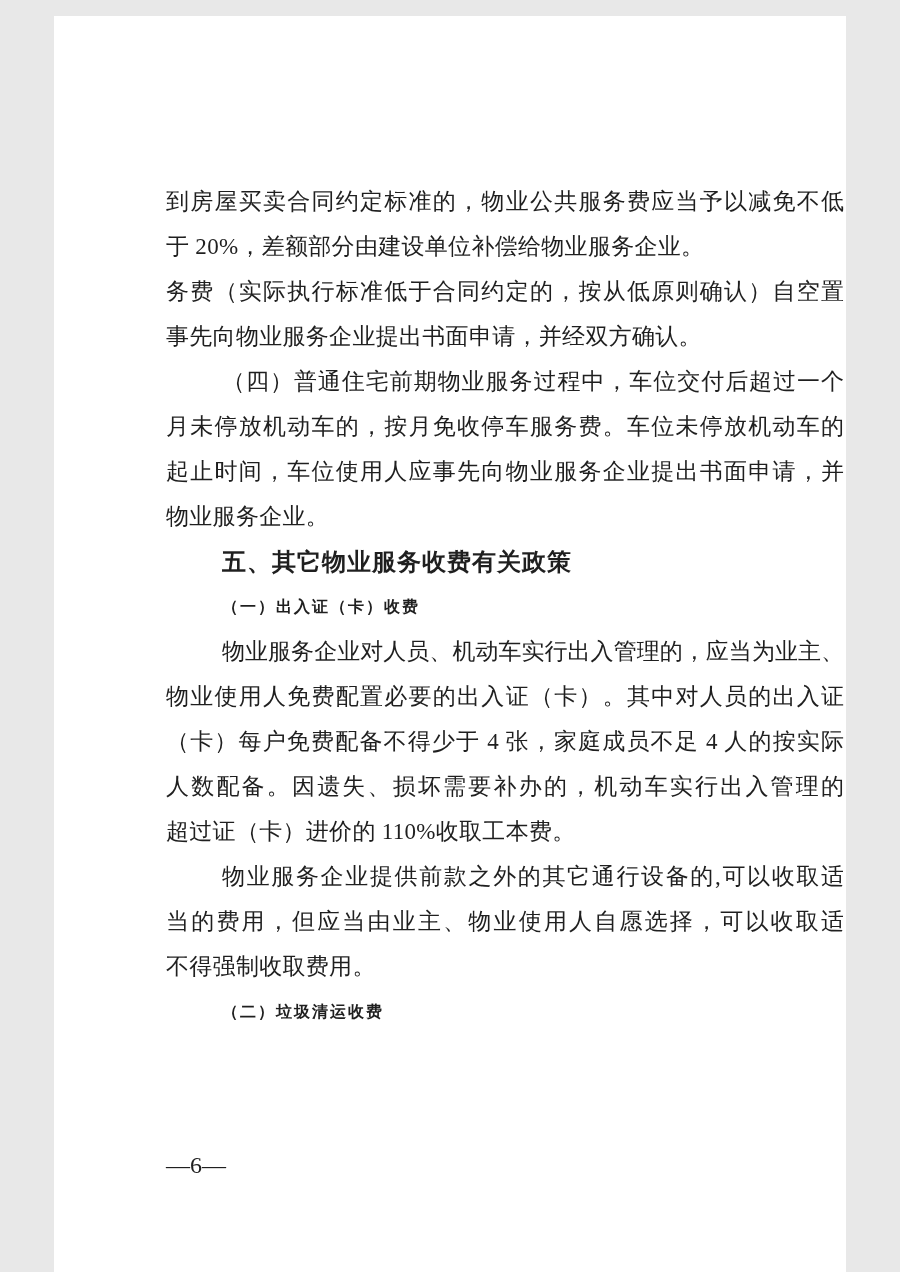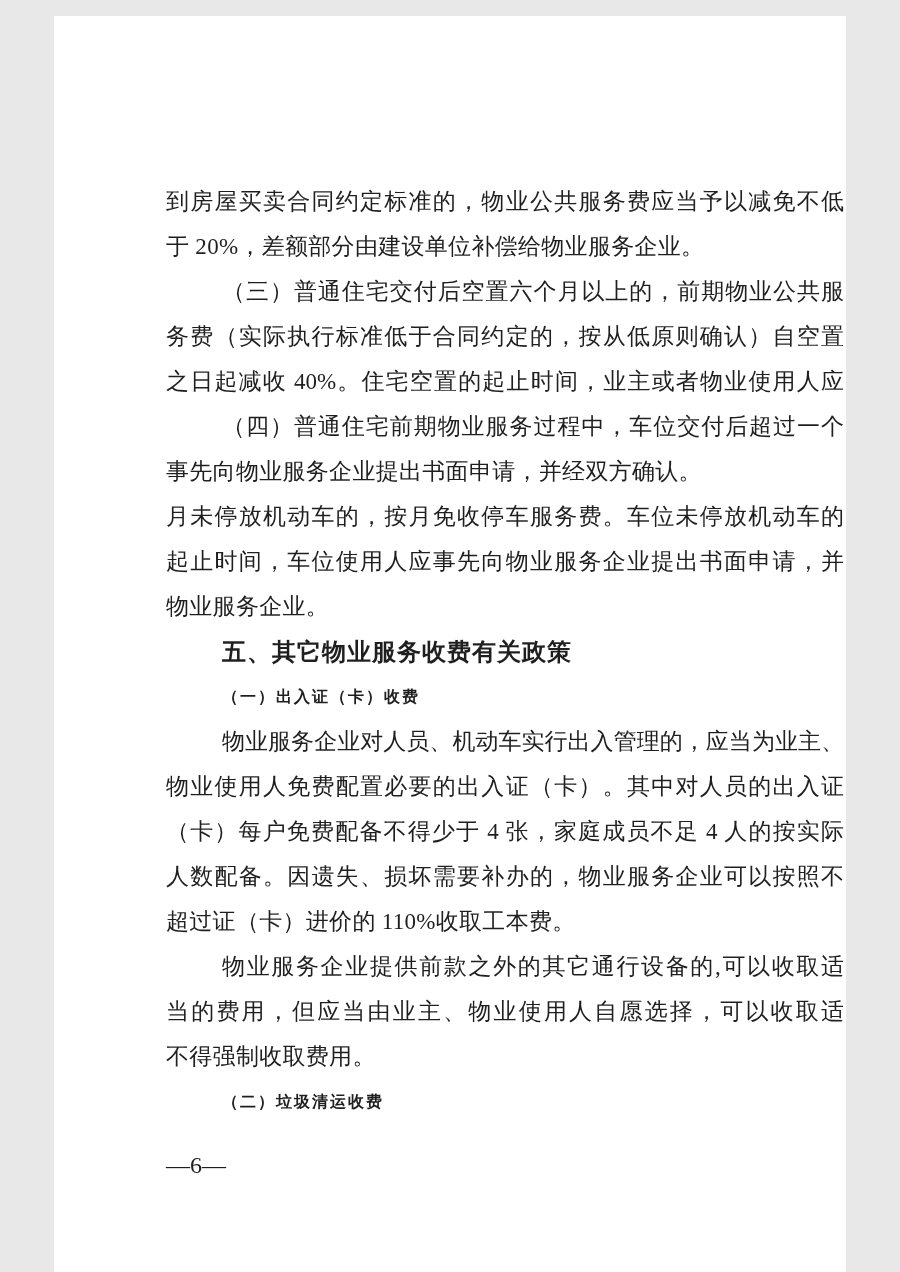--- a/index.html
+++ b/index.html
@@ -60,34 +60,32 @@
     color: #1f1f1f;
   }
 </style>
 </head>
 <body>
 
 <div class="page">
   <div class="content">
       <div class="ln just">到房屋买卖合同约定标准的，物业公共服务费应当予以减免不低</div>
       <div class="ln">于 20%，差额部分由建设单位补偿给物业服务企业。</div>
-      <div class="ln indent just">（三）普通住宅交付后空置六个月以上的，前期物业公共服</div>
       <div class="ln just">务费（实际执行标准低于合同约定的，按从低原则确认）自空置</div>
-      <div class="ln just">之日起减收 40%。住宅空置的起止时间，业主或者物业使用人应</div>
+      <div class="ln">事先向物业服务企业提出书面申请，并经双方确认。</div>
       <div class="ln indent just">（四）普通住宅前期物业服务过程中，车位交付后超过一个</div>
-      <div class="ln">事先向物业服务企业提出书面申请，并经双方确认。</div>
       <div class="ln just">月未停放机动车的，按月免收停车服务费。车位未停放机动车的</div>
       <div class="ln just">起止时间，车位使用人应事先向物业服务企业提出书面申请，并</div>
       <div class="ln">物业服务企业。</div>
       <div class="ln h1 indent">五、其它物业服务收费有关政策</div>
       <div class="ln h2 indent">（一）出入证（卡）收费</div>
       <div class="ln indent just">物业服务企业对人员、机动车实行出入管理的，应当为业主、</div>
       <div class="ln just">物业使用人免费配置必要的出入证（卡）。其中对人员的出入证</div>
       <div class="ln just">（卡）每户免费配备不得少于 4 张，家庭成员不足 4 人的按实际</div>
-      <div class="ln just">人数配备。因遗失、损坏需要补办的，物业服务企业可以按照不</div>
+      <div class="ln just">人数配备。因遗失、损坏需要补办的，机动车实行出入管理的</div>
       <div class="ln">超过证（卡）进价的 110%收取工本费。</div>
       <div class="ln indent just">物业服务企业提供前款之外的其它通行设备的,可以收取适</div>
       <div class="ln just">当的费用，但应当由业主、物业使用人自愿选择，可以收取适</div>
       <div class="ln">不得强制收取费用。</div>
       <div class="ln h2 indent">（二）垃圾清运收费</div>
     </div>
   <div class="footer">—6—</div>
 </div>
 
 </body></html>

